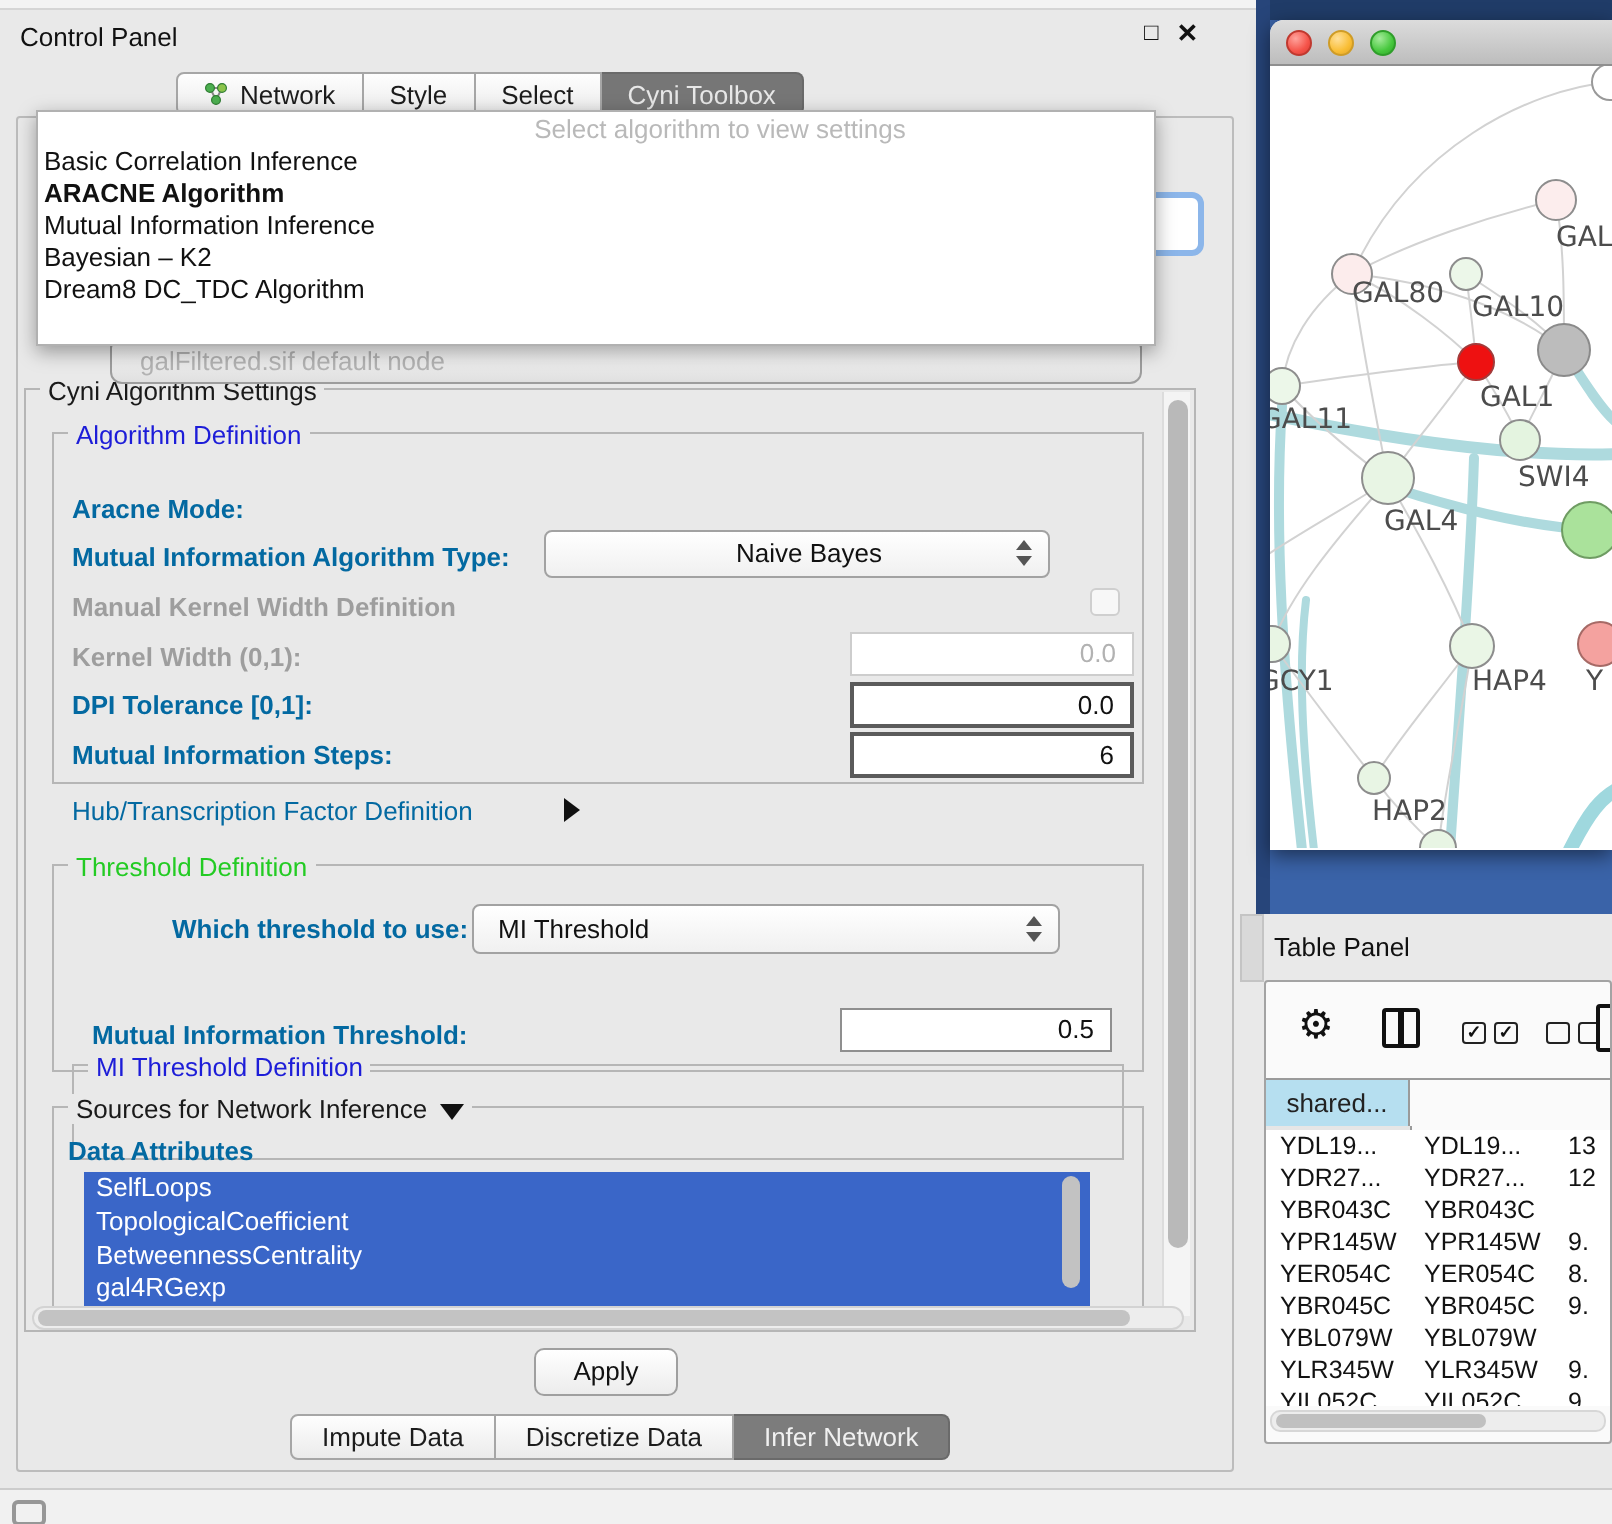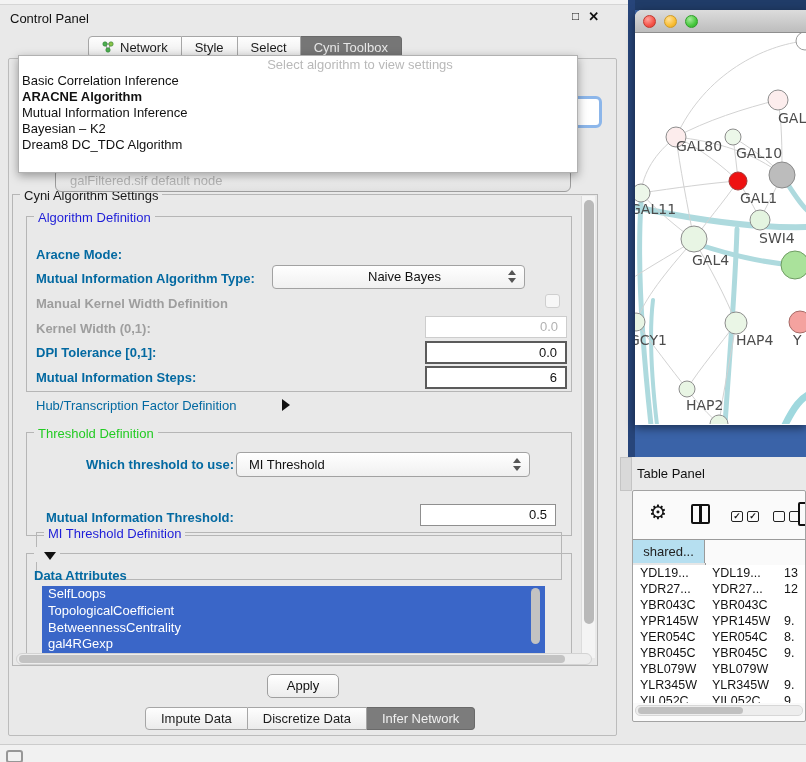--- a/index.html
+++ b/index.html
@@ -265,21 +265,21 @@
       </span>
   </div>
 
   <div class="abs group" style="left:36px;top:484px;width:526px;height:48px;margin-top:48px;">
     <span class="gtitle blue">MI Threshold Definition</span>
   </div>
   <div class="lbl" style="left:46px;top:510px;">Mutual Information Threshold:</div>
   <div class="field" style="left:420px;top:504px;width:136px;height:22px;line-height:20px;border:1px solid #8f8f8f;">0.5</div>
 
   <div class="abs group" style="left:26px;top:553px;width:546px;height:112px;border-bottom:none;">
-    <span class="gtitle"><span class="tri-down"></span></span>
+    <span class="gtitle"><span>Sources for Network Inference</span><span class="tri-down"></span></span>
   </div>
   <div class="lbl" style="left:34px;top:568px;">Data Attributes</div>
   <div class="abs attr-list">
     <div class="attr-item">SelfLoops</div>
     <div class="attr-item">TopologicalCoefficient</div>
     <div class="attr-item">BetweennessCentrality</div>
     <div class="attr-item">gal4RGexp</div>
   </div>
   <div class="abs attr-vscroll"></div>
 

